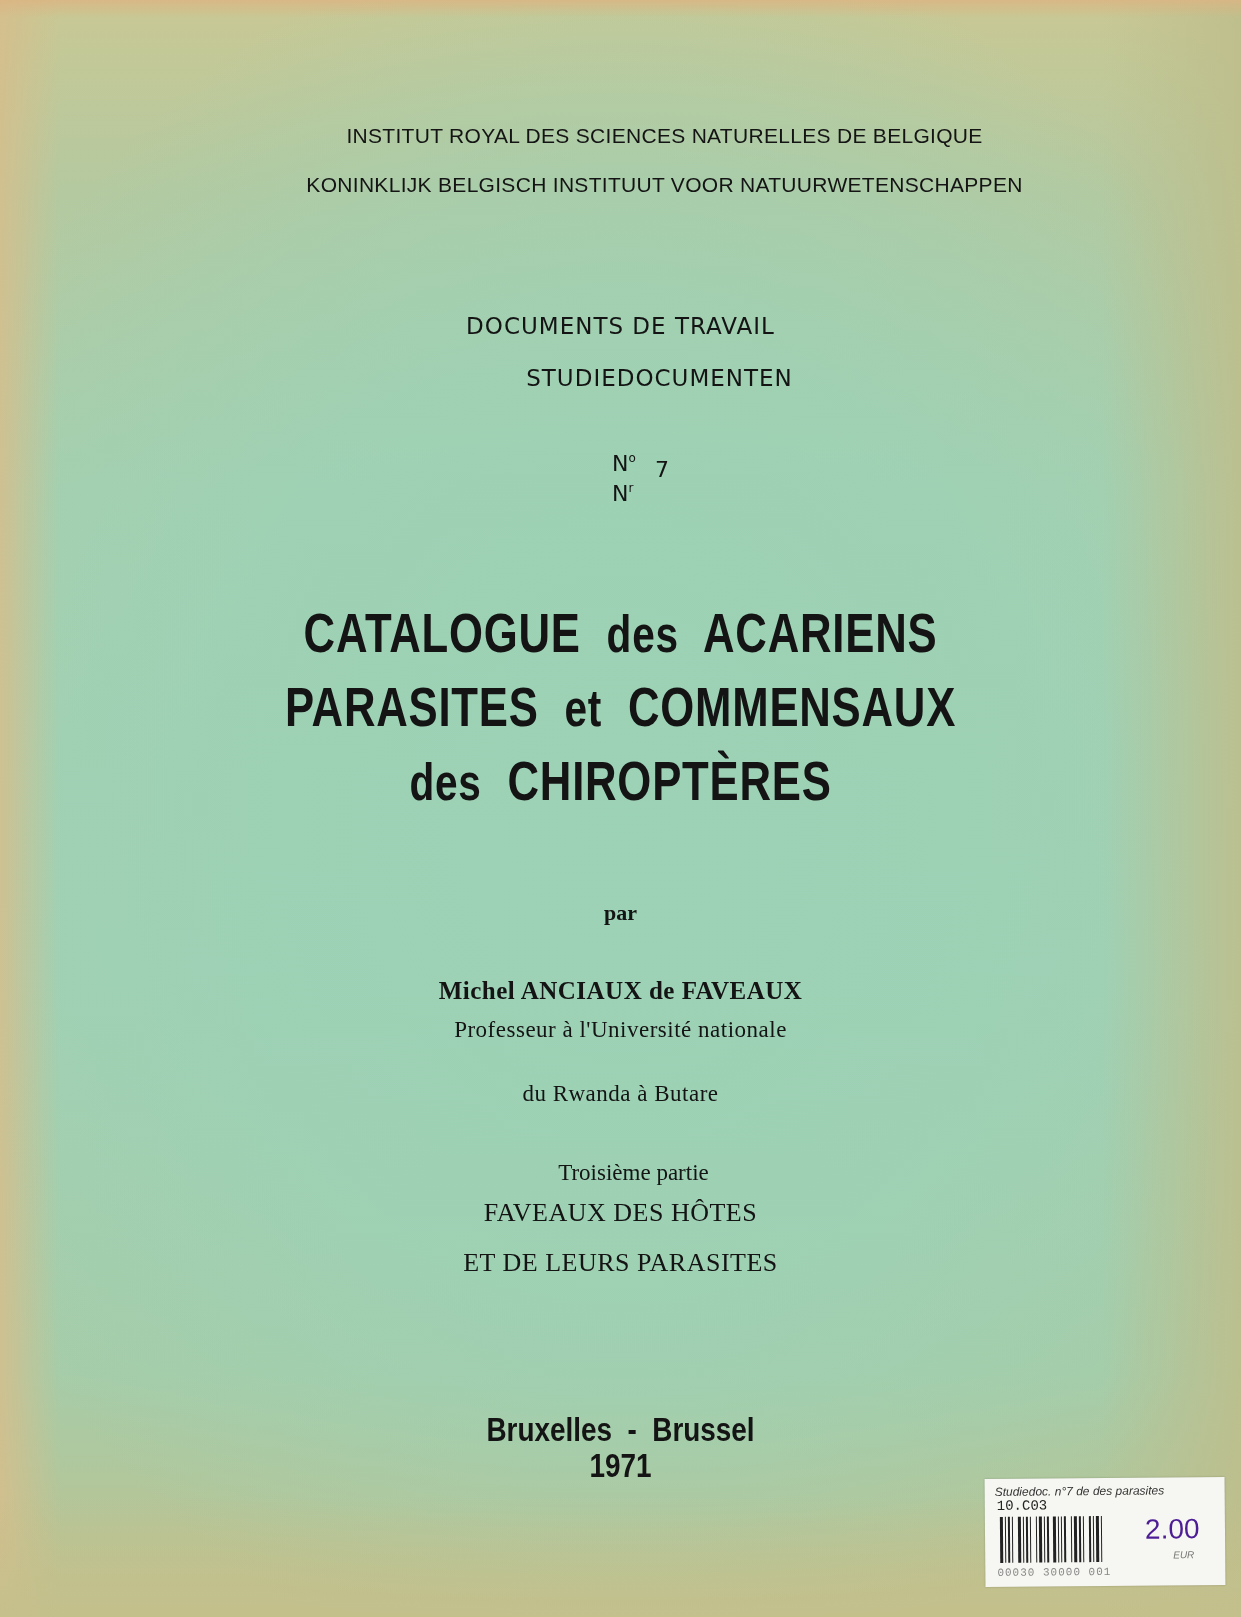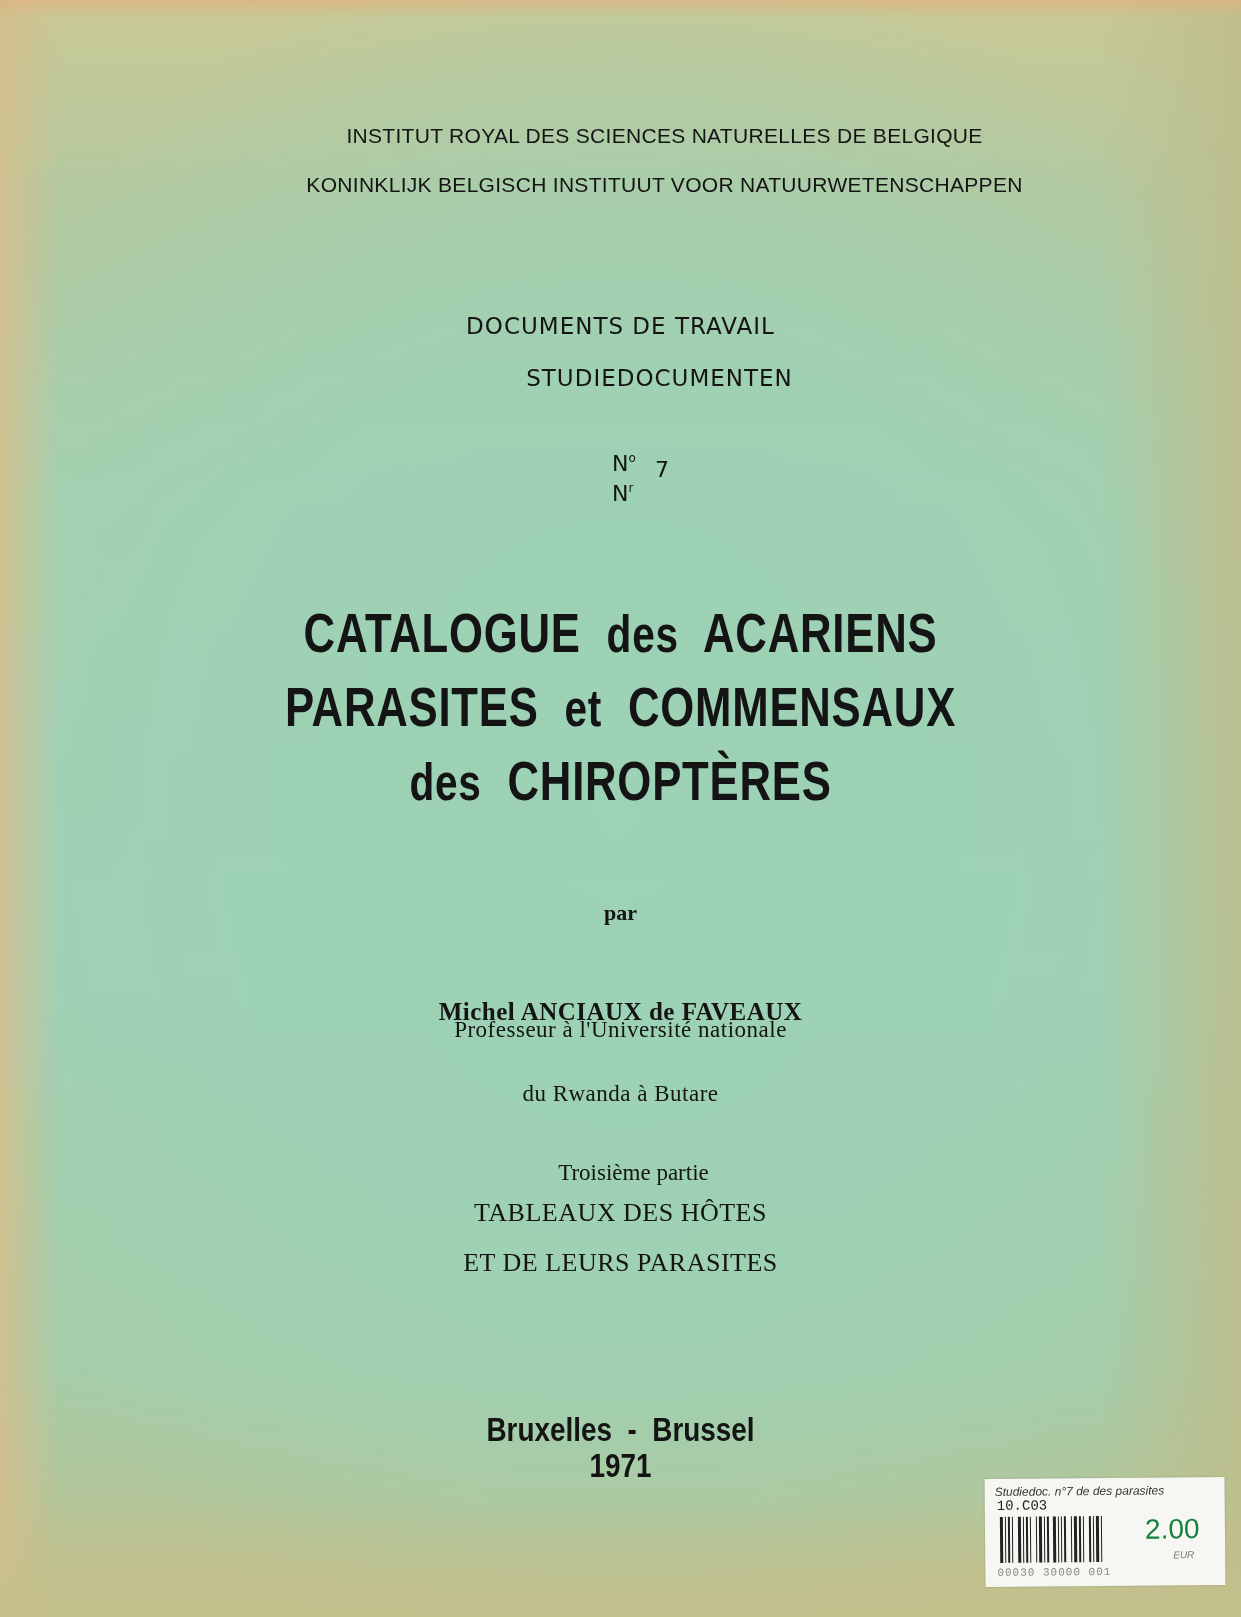--- a/index.html
+++ b/index.html
@@ -29,35 +29,35 @@
     .numero { position:absolute; left:612px; top:446px; font-family:"DejaVu Sans", sans-serif; font-size:22px; line-height:24px; }
     .numero .n { display:block; }
     .numero sup { font-size: 12px; vertical-align: 9px; }
     .numero .val { position:absolute; left:43px; top:12px; font-size:22px; }
 
     .title { font-family: "Liberation Sans", sans-serif; font-weight: bold; font-size: 56px;
       transform: scaleX(0.78); transform-origin: center; letter-spacing: 1px; }
     .title .lc { font-size: 52px; }
 
     .par { font-size: 22px; font-weight: bold; }
-    .author { font-size: 25px; font-weight: bold; letter-spacing: 0.5px; margin-top: 21px; }
+    .author { font-size: 25px; font-weight: bold; letter-spacing: 0.5px; }
     .affil { font-size: 23px; letter-spacing: 0.5px; font-family: Liberation Serif, serif; }
     .part { font-size: 23px; padding-left: 13px; }
     .sub { font-size: 26px; letter-spacing: 0.5px; }
 
     .city { font-family: "Liberation Sans", sans-serif; font-weight: bold; font-size: 34px;
       transform: scaleX(0.82); transform-origin: center; }
 
     .sticker { position:absolute; left:985px; top:1478px; width:240px; height:108px;
       background:#f6f6f2; box-shadow: 0 0 2px rgba(0,0,0,0.25); transform: rotate(-0.5deg); }
     .sticker .t1 { position:absolute; left:10px; top:6px; font-family:"Liberation Sans", sans-serif; font-style:italic; font-size:12px; color:#333; }
     .sticker .t2 { position:absolute; left:12px; top:19px; font-family:"Liberation Mono", monospace; font-size:14px; color:#222; }
     .sticker .bars { position:absolute; left:15px; top:38px; width:130px; height:46px; display:flex; gap:2px; }
     .sticker .bars span { display:block; height:100%; background:#222; }
-    .sticker .price { position:absolute; left:160px; top:36px; font-family:"Liberation Sans", sans-serif; font-size:28px; color:#15803d; }
+    .sticker .price { position:absolute; left:160px; top:36px; font-family:"Liberation Sans", sans-serif; font-size:28px; color:#4c1d95; }
     .sticker .cur { position:absolute; left:188px; top:72px; font-family:"Liberation Sans", sans-serif; font-style:italic; font-size:10px; color:#777; }
     .sticker .code { position:absolute; left:12px; top:88px; font-family:"Liberation Mono", monospace; font-size:11px; color:#888; letter-spacing:1px; }
   </style>
 </head>
 <body>
 
 <div class="edge-l"></div>
 <div class="edge-r"></div>
 <div class="edge-t"></div>
 <div class="edge-b"></div>
@@ -83,21 +83,21 @@
 <div class="line title" style="top:748px;">
   <span class="lc">des</span>&nbsp; <span>CHIROPTÈRES</span>
 </div>
 
 <div class="line serif par" style="top:900px;">par</div>
 <div class="line serif author" style="top:977px;">Michel ANCIAUX de FAVEAUX</div>
 <div class="line serif affil" style="top:1017px;">Professeur à l'Université nationale</div>
 <div class="line serif affil" style="top:1057px;margin-top:24px;">du Rwanda à Butare</div>
 
 <div class="line serif part" style="top:1160px;">Troisième partie</div>
-<div class="line serif sub" style="top:1198px;">TABLEAUX DES HÔTES</div>
+<div class="line serif sub" style="top:1198px;">FAVEAUX DES HÔTES</div>
 <div class="line serif sub" style="top:1248px;font-family:Liberation Serif, serif;">ET DE LEURS PARASITES</div>
 
 <div class="line city" style="top:1410px; white-space:pre;">Bruxelles  -  Brussel</div>
 <div class="line city" style="top:1446px;">1971</div>
 
 <div class="sticker">
   <div class="t1">Studiedoc. n°7 de des parasites</div>
   <div class="t2">10.C03</div>
   <div class="bars">
     <span style="width:3px"></span>

